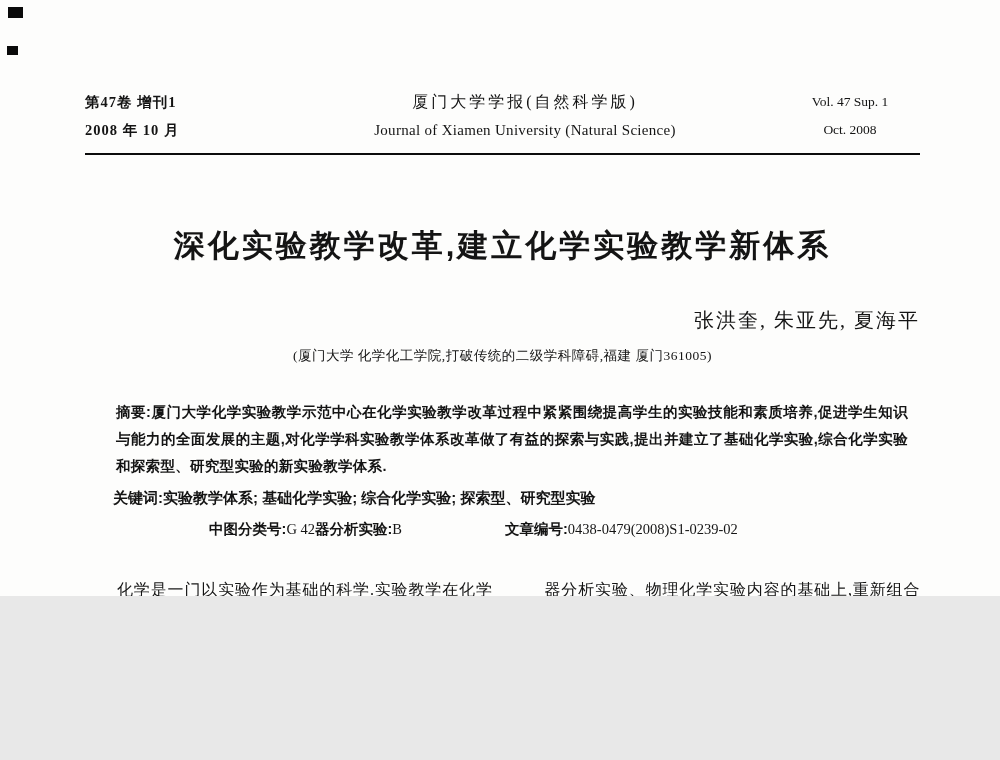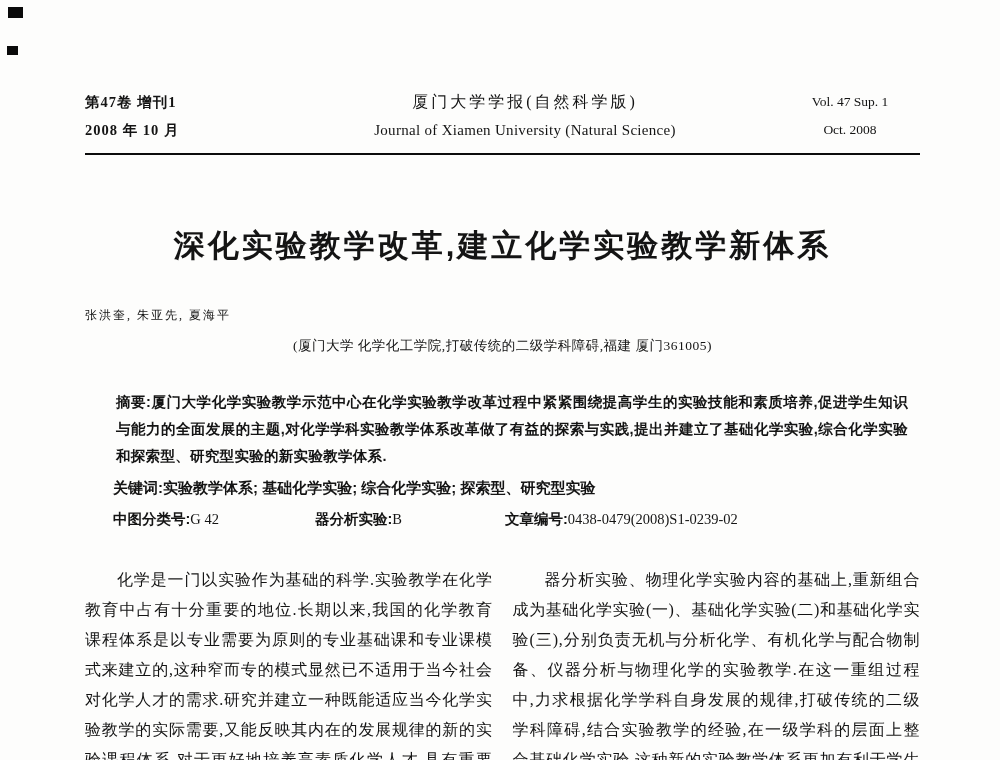--- a/index.html
+++ b/index.html
@@ -1,20 +1,20 @@
 <!DOCTYPE html>
 <html><head>
 <meta charset="utf-8">
 <style>
   * { margin: 0; padding: 0; box-sizing: border-box; }
   html, body { background: #e8e8e8; }
   .page {
     position: relative;
     width: 1000px;
-    height: 760px;
+    height: 596px;
     background: #fdfdfc;
     overflow: hidden;
     color: #141414;
     font-family: "Liberation Serif", "DejaVu Serif", serif;
   }
   .artifact { position: absolute; background: #0a0a0a; }
   .artifact.a1 { left: 8px; top: 7px; width: 15px; height: 11px; }
   .artifact.a2 { left: 7px; top: 46px; width: 11px; height: 9px; }
 
   .inner { padding: 88px 80px 0 85px; }
@@ -30,37 +30,37 @@
 
   .title {
     margin-top: 70px;
     text-align: center;
     font-family: "Liberation Sans", "DejaVu Sans", sans-serif;
     font-size: 31px;
     font-weight: bold;
     letter-spacing: 3px;
   }
 
-  .authors { margin-top: 40px; text-align: left; font-size: 12px; letter-spacing: 2px; }
+  .authors { margin-top: 40px; text-align: right; font-size: 20px; letter-spacing: 2px; }
   .affiliation { margin-top: 13px; text-align: center; font-size: 13.5px; letter-spacing: 0.5px; }
 
   .abstract-block {
     margin: 34px 12px 0 31px;
     font-family: "Liberation Sans", "DejaVu Sans", sans-serif;
     font-weight: bold;
     font-size: 14.5px;
     line-height: 27px;
     text-align: justify;
     text-justify: inter-ideograph;
     letter-spacing: 0.3px;
   }
   .keywords-line { margin: 4px 12px 0 28px; font-family: "Liberation Sans", "DejaVu Sans", sans-serif; font-weight: bold; font-size: 15px; line-height: 27px; }
   .meta-line { margin: 5px 12px 0 28px; font-size: 14.5px; line-height: 27px; display: flex; }
   .meta-line .label { font-family: "Liberation Sans", "DejaVu Sans", sans-serif; font-weight: bold; }
-  .meta-item-1 { width: 202px; }
+  .meta-item-1 { width: 202px; text-align: right; }
   .meta-item-2 { width: 190px; }
 
   .columns { display: flex; gap: 20px; margin-top: 32px; }
   .col { flex: 1; font-size: 16px; line-height: 30px; text-align: justify; text-justify: inter-ideograph; letter-spacing: 0.6px; }
   .col p { text-indent: 2em; }
 </style>
 </head>
 <body>
 
 <div class="page">

